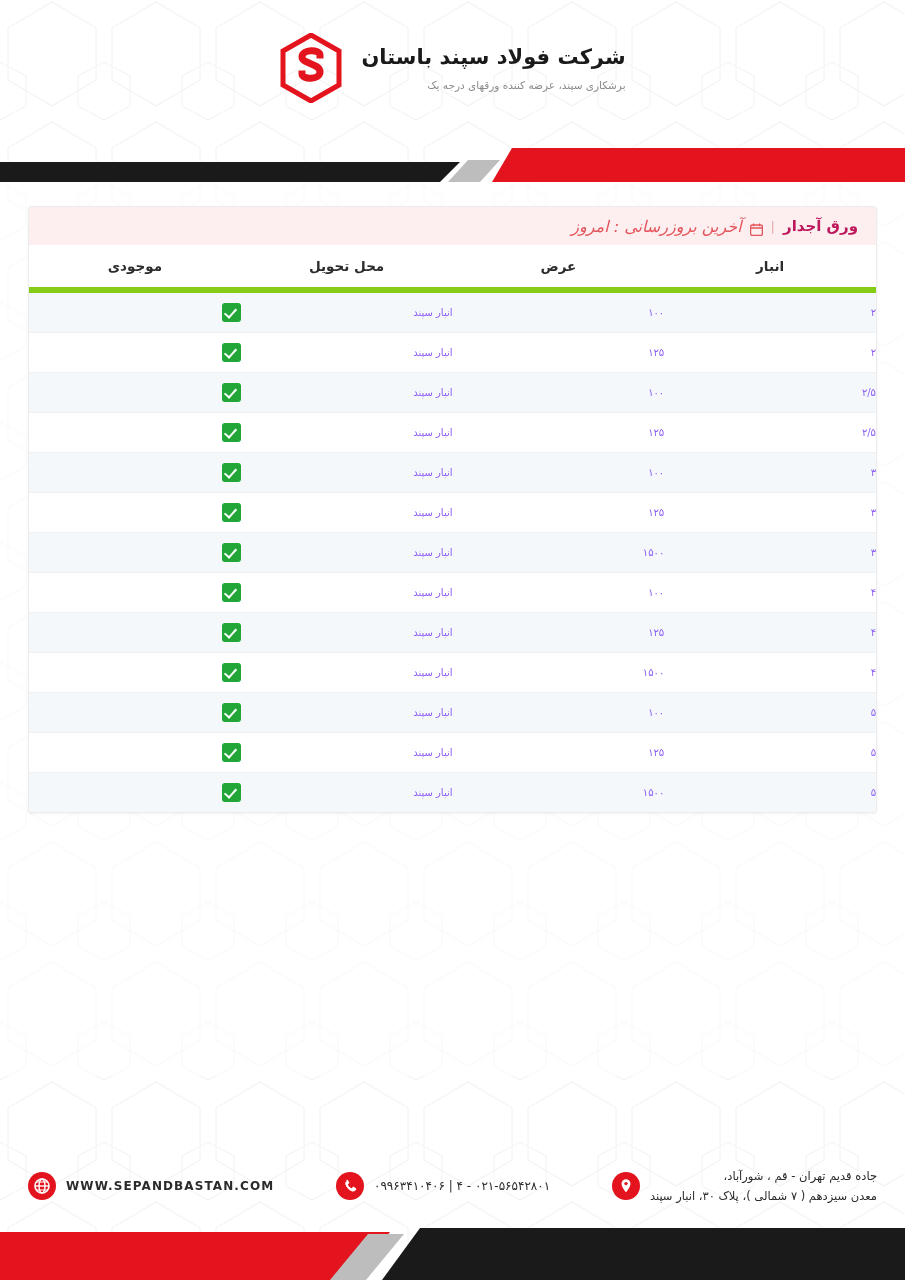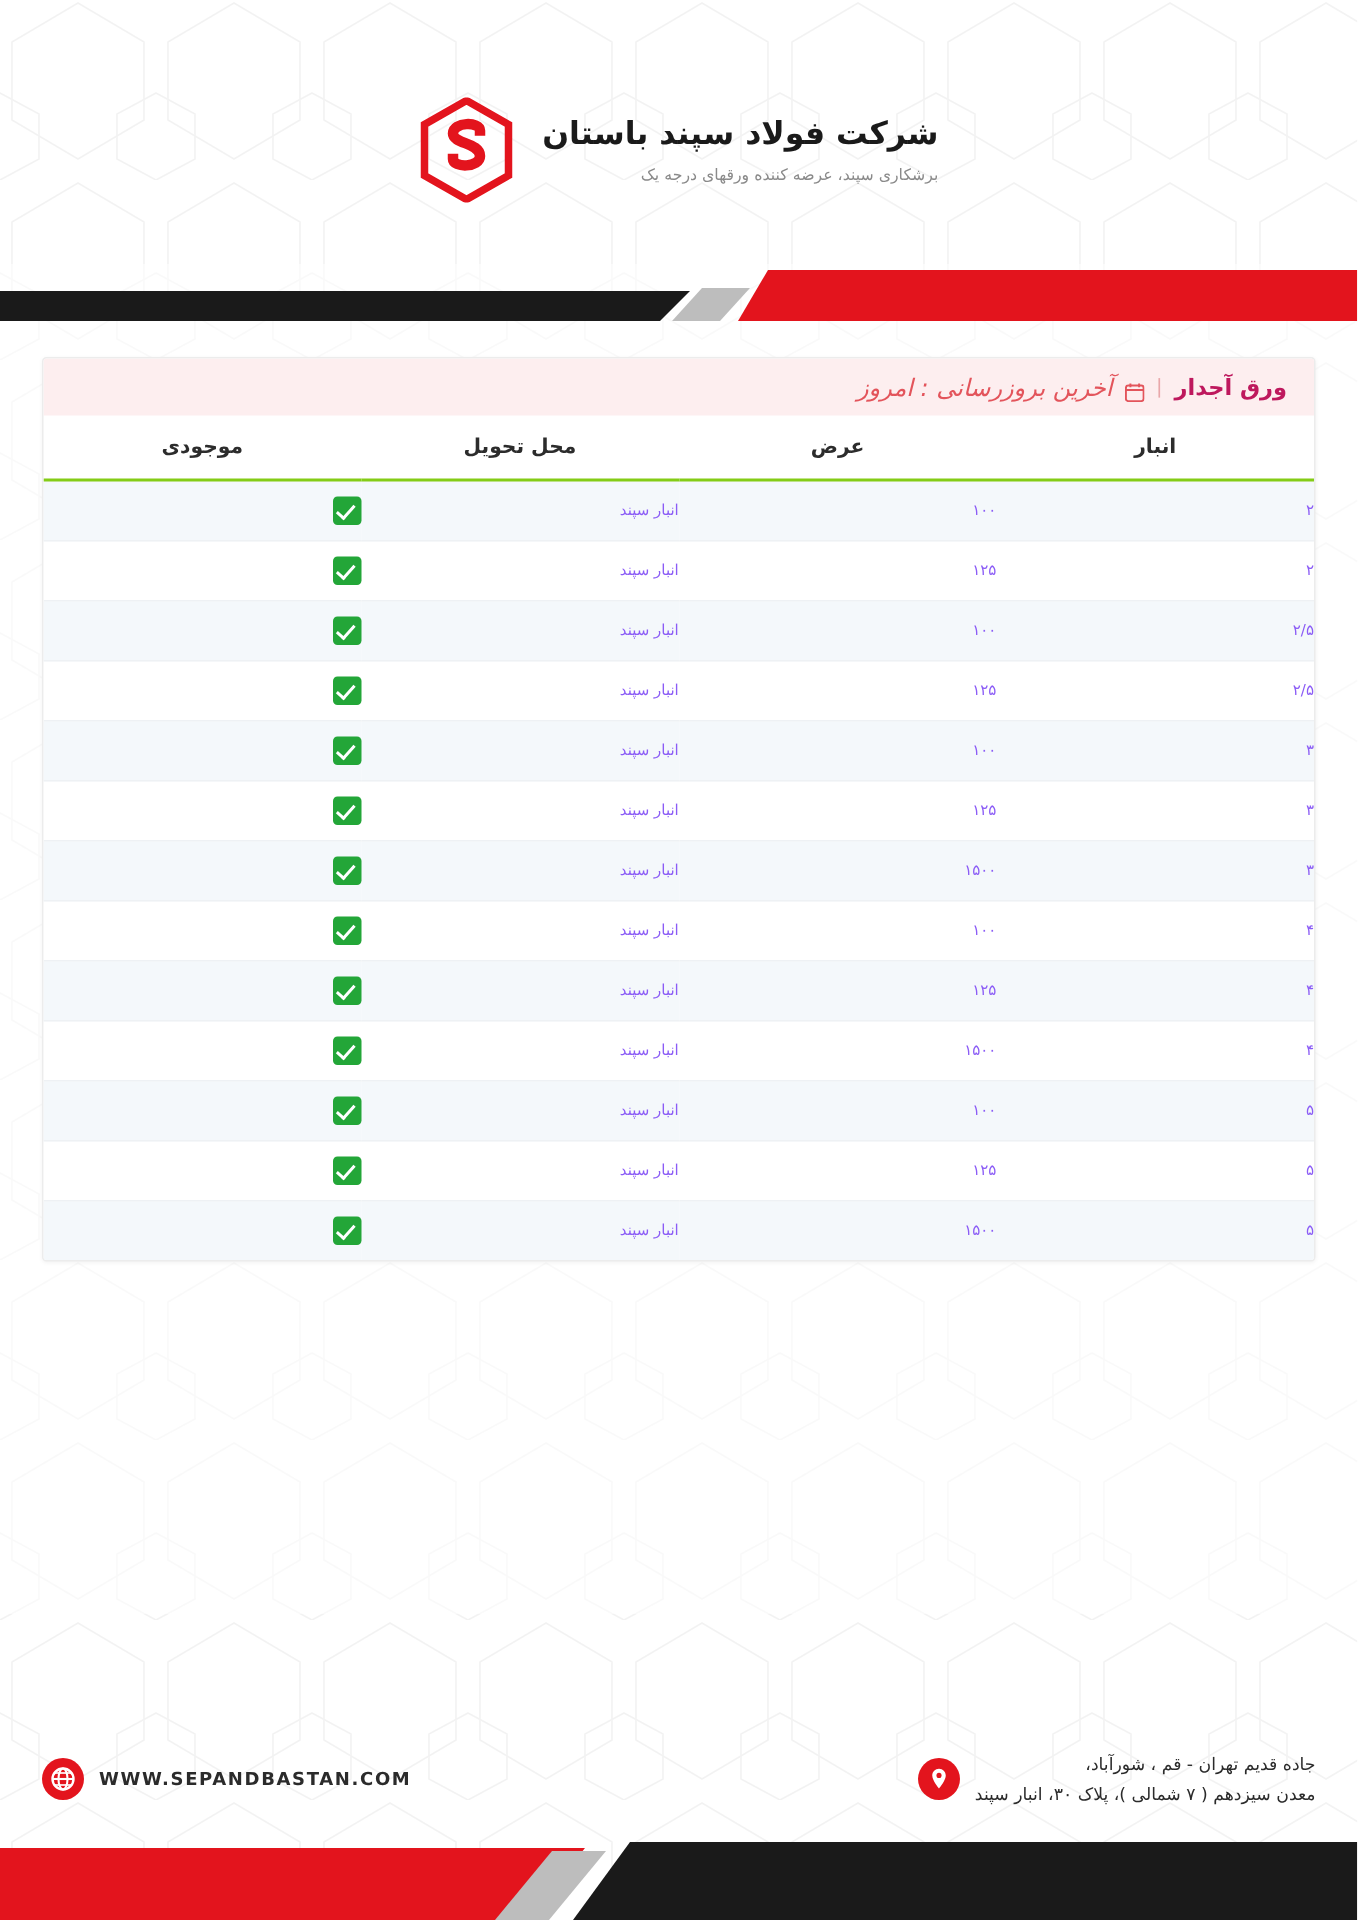--- a/index.html
+++ b/index.html
@@ -28,21 +28,20 @@
 
   
   .header {
     position: relative;
     z-index: 2;
     height: 148px;
     display: flex;
     align-items: center;
     justify-content: center;
     padding: 0 95px;
-    margin-top: 32px;
   }
 
   .brand-wrap {
     display: flex;
     align-items: center;
     gap: 18px;
     transform: translateY(-6px);
   }
 
   .brand-text {
@@ -131,21 +130,21 @@
     width: 100%;
     border-collapse: collapse;
     direction: rtl;
   }
 
   thead th {
     font-size: 13.5px;
     font-weight: bold;
     color: #2c2c2c;
     padding: 13px 0 13px 0;
-    border-bottom: 2px solid #84cc16;
+    border-bottom: 6px solid #84cc16;
     text-align: center;
   }
 
   tbody td {
     font-size: 10px;
     color: #8b5cf6;
     text-align: right;
     padding: 10px 0;
     border-bottom: 1px solid #eef1f4;
   }
@@ -401,20 +400,28 @@
         <span class="line2">معدن سیزدهم ( ۷ شمالی )، پلاک ۳۰، انبار سپند</span>
       </div>
       <div class="circ">
         <svg width="28" height="28" viewBox="0 0 28 28" aria-hidden="true">
           <path d="M14 7.2c-2.5 0-4.5 2-4.5 4.5 0 3.3 4.5 8.6 4.5 8.6s4.5-5.3 4.5-8.6c0-2.5-2-4.5-4.5-4.5z" fill="#ffffff"></path>
           <circle cx="14" cy="11.6" r="1.7" fill="#e3141d"></circle>
         </svg>
       </div>
     </div>
 
+    <div class="f-block">
+      <div class="phone-text">۰۲۱-۵۶۵۴۲۸۰۱ - ۴ | ۰۹۹۶۳۴۱۰۴۰۶</div>
+      <div class="circ">
+        <svg width="28" height="28" viewBox="0 0 28 28" aria-hidden="true">
+          <path d="M10.2 8.2c.5-.5 1.3-.5 1.7.1l1.2 1.7c.3.5.3 1.1-.2 1.5l-.8.7c-.2.2-.3.5-.1.8.7 1.3 1.8 2.4 3.1 3.1.3.2.6.1.8-.1l.7-.8c.4-.4 1-.5 1.5-.2l1.7 1.2c.6.4.7 1.2.1 1.7l-.9.9c-.7.7-1.7.9-2.6.6-3.2-1.1-5.9-3.8-7-7-.3-.9-.1-1.9.6-2.6l.9-.9z" fill="#ffffff"></path>
+        </svg>
+      </div>
+    </div>
 
     <div class="f-block">
       <div class="web-text">WWW.SEPANDBASTAN.COM</div>
       <div class="circ">
         <svg width="28" height="28" viewBox="0 0 28 28" aria-hidden="true">
           <circle cx="14" cy="14" r="7" fill="none" stroke="#ffffff" stroke-width="1.6"></circle>
           <ellipse cx="14" cy="14" rx="3" ry="7" fill="none" stroke="#ffffff" stroke-width="1.4"></ellipse>
           <line x1="7" y1="14" x2="21" y2="14" stroke="#ffffff" stroke-width="1.4"></line>
           <line x1="8.3" y1="10" x2="19.7" y2="10" stroke="#ffffff" stroke-width="1.1"></line>
           <line x1="8.3" y1="18" x2="19.7" y2="18" stroke="#ffffff" stroke-width="1.1"></line>

